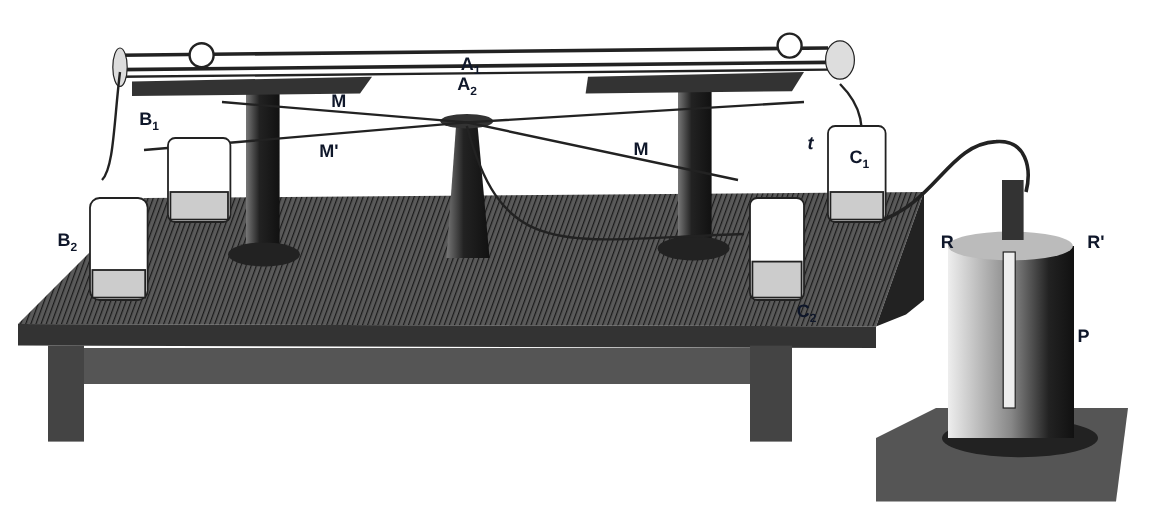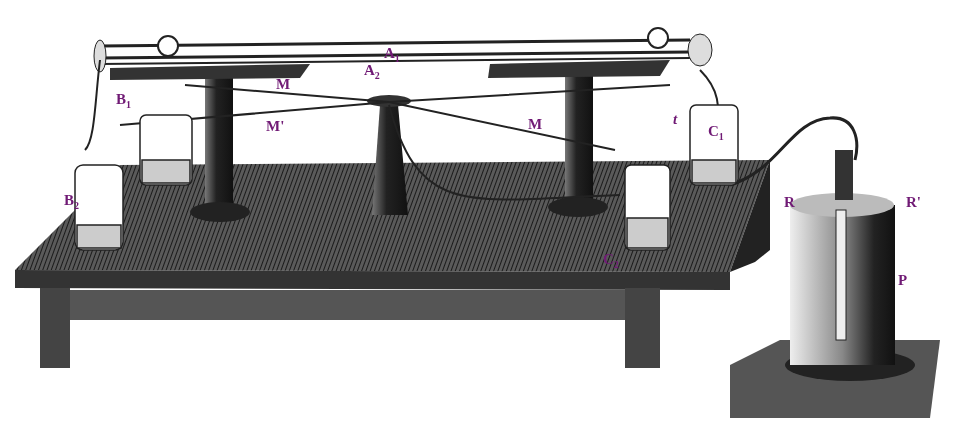--- a/index.html
+++ b/index.html
@@ -1,20 +1,20 @@
 <!DOCTYPE html>
 <html><head>
 <meta charset="utf-8">
 <style>
   html, body { margin: 0; padding: 0; background: #ffffff; }
   body { width: 960px; height: 434px; position: relative; overflow: hidden;
          font-family: "Liberation Serif", serif; }
   svg { position: absolute; left: 0; top: 0; }
-  .lbl { position: absolute; font-family: Liberation Serif, serif; font-size: 15px;
-         color: #701a75; font-weight: bold; line-height: 1; white-space: nowrap; }
+  .lbl { position: absolute; font-family: Liberation Sans, sans-serif; font-size: 15px;
+         color: #0f172a; font-weight: bold; line-height: 1; white-space: nowrap; }
   .lbl sub { font-size: 10px; }
 </style>
 </head>
 <body>
 
 <svg width="960" height="434" viewBox="0 0 960 434">
   <defs>
     <pattern id="hatch" width="4" height="4" patternUnits="userSpaceOnUse" patternTransform="rotate(20)">
       <rect width="4" height="4" fill="#5a5a5a"></rect>
       <line x1="0" y1="0" x2="0" y2="4" stroke="#1a1a1a" stroke-width="2"></line>
@@ -84,24 +84,24 @@
     <polygon points="730,365 780,340 940,340 930,418 730,418" fill="#555"></polygon>
     <ellipse cx="850" cy="365" rx="65" ry="16" fill="#222"></ellipse>
     <rect x="790" y="205" width="105" height="160" fill="url(#cyl)"></rect>
     <ellipse cx="842" cy="205" rx="52" ry="12" fill="#bbb"></ellipse>
     <rect x="835" y="150" width="18" height="50" fill="#333"></rect>
     <rect x="836" y="210" width="10" height="130" fill="#eee" stroke="#222"></rect>
   </g>
 </svg>
 
 <div class="lbl" style="left:384px;top:46px"><span>A</span><sub>1</sub></div>
-<div class="lbl" style="left:364px;top:63px"><span>A</span><sub>2</sub></div>
+<div class="lbl" style="left:381px;top:63px"><span>A</span><sub>2</sub></div>
 <div class="lbl" style="left:276px;top:77px"><span>M</span></div>
 <div class="lbl" style="left:266px;top:119px"><span>M'</span></div>
 <div class="lbl" style="left:528px;top:117px"><span>M</span></div>
 <div class="lbl" style="left:116px;top:92px"><span>B</span><sub>1</sub></div>
-<div class="lbl" style="left:64px;top:193px"><span>B</span><sub>2</sub></div>
+<div class="lbl" style="left:48px;top:193px"><span>B</span><sub>2</sub></div>
 <div class="lbl" style="left:708px;top:124px"><span>C</span><sub>1</sub></div>
-<div class="lbl" style="left:603px;top:252px"><span>C</span><sub>2</sub></div>
+<div class="lbl" style="left:664px;top:252px"><span>C</span><sub>2</sub></div>
 <div class="lbl" style="left:673px;top:112px;font-style:italic"><span>t</span></div>
 <div class="lbl" style="left:784px;top:195px"><span>R</span></div>
 <div class="lbl" style="left:906px;top:195px"><span>R'</span></div>
 <div class="lbl" style="left:898px;top:273px"><span>P</span></div>
 
 </body></html>

